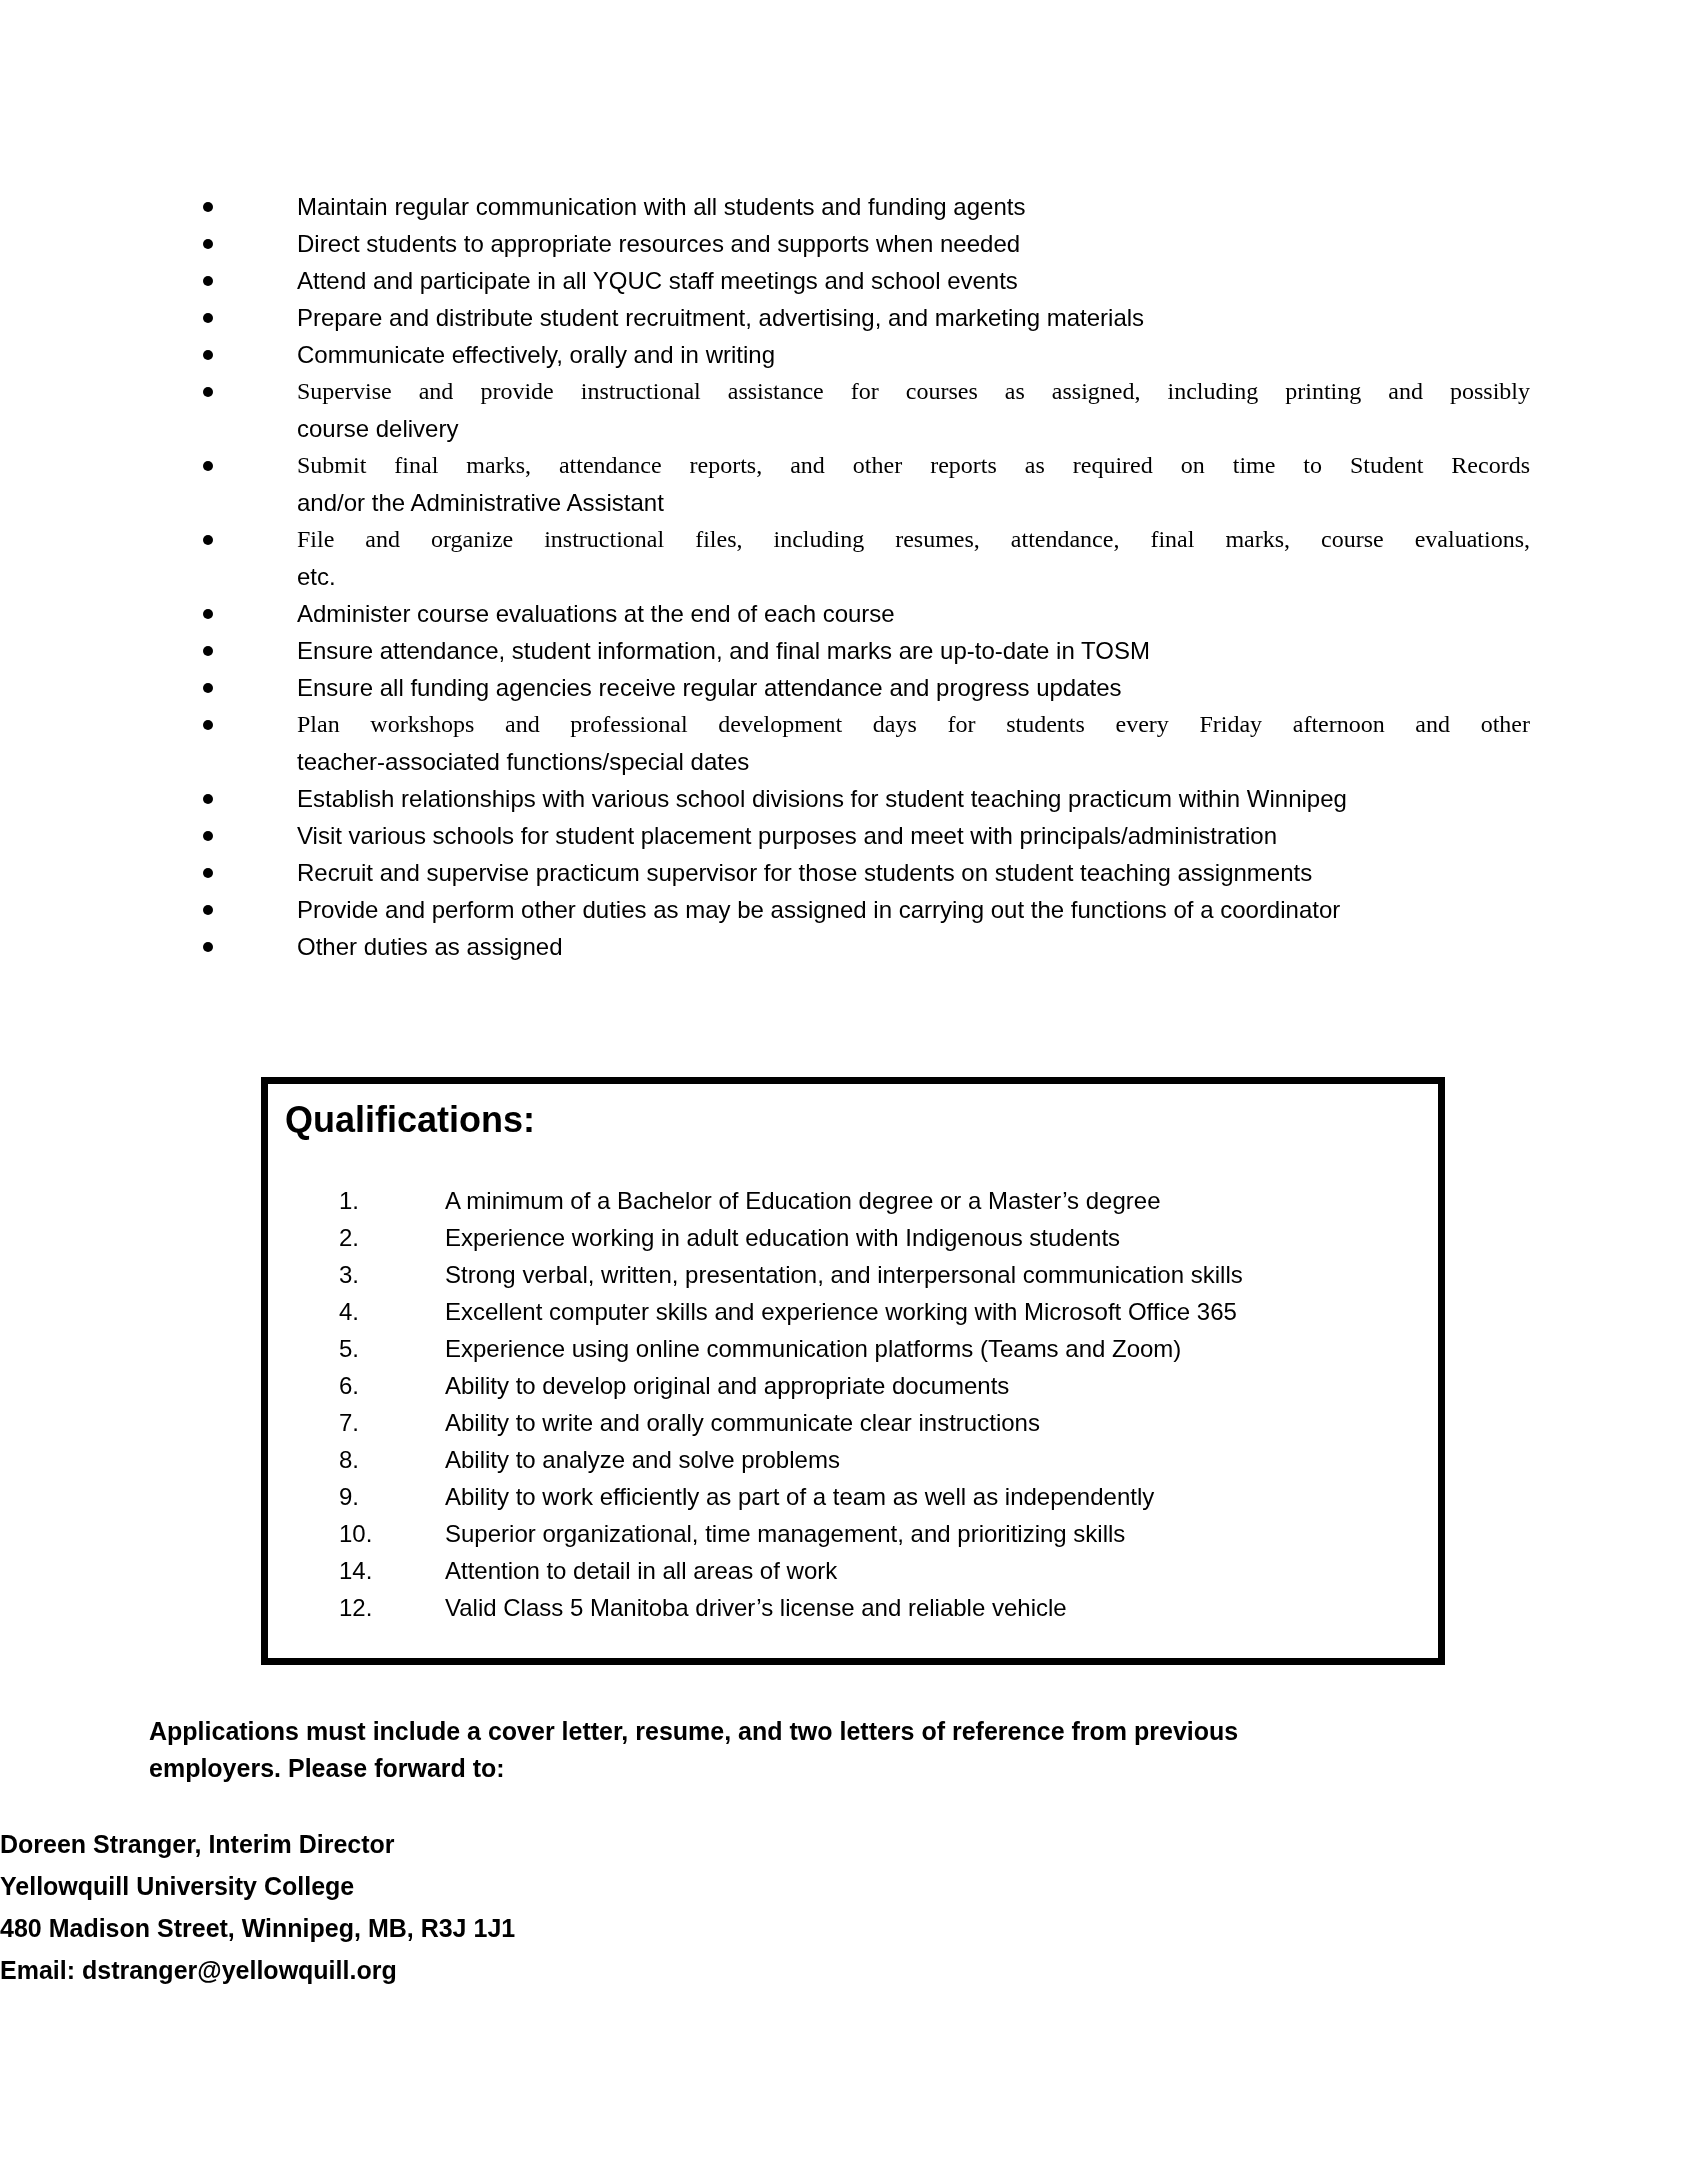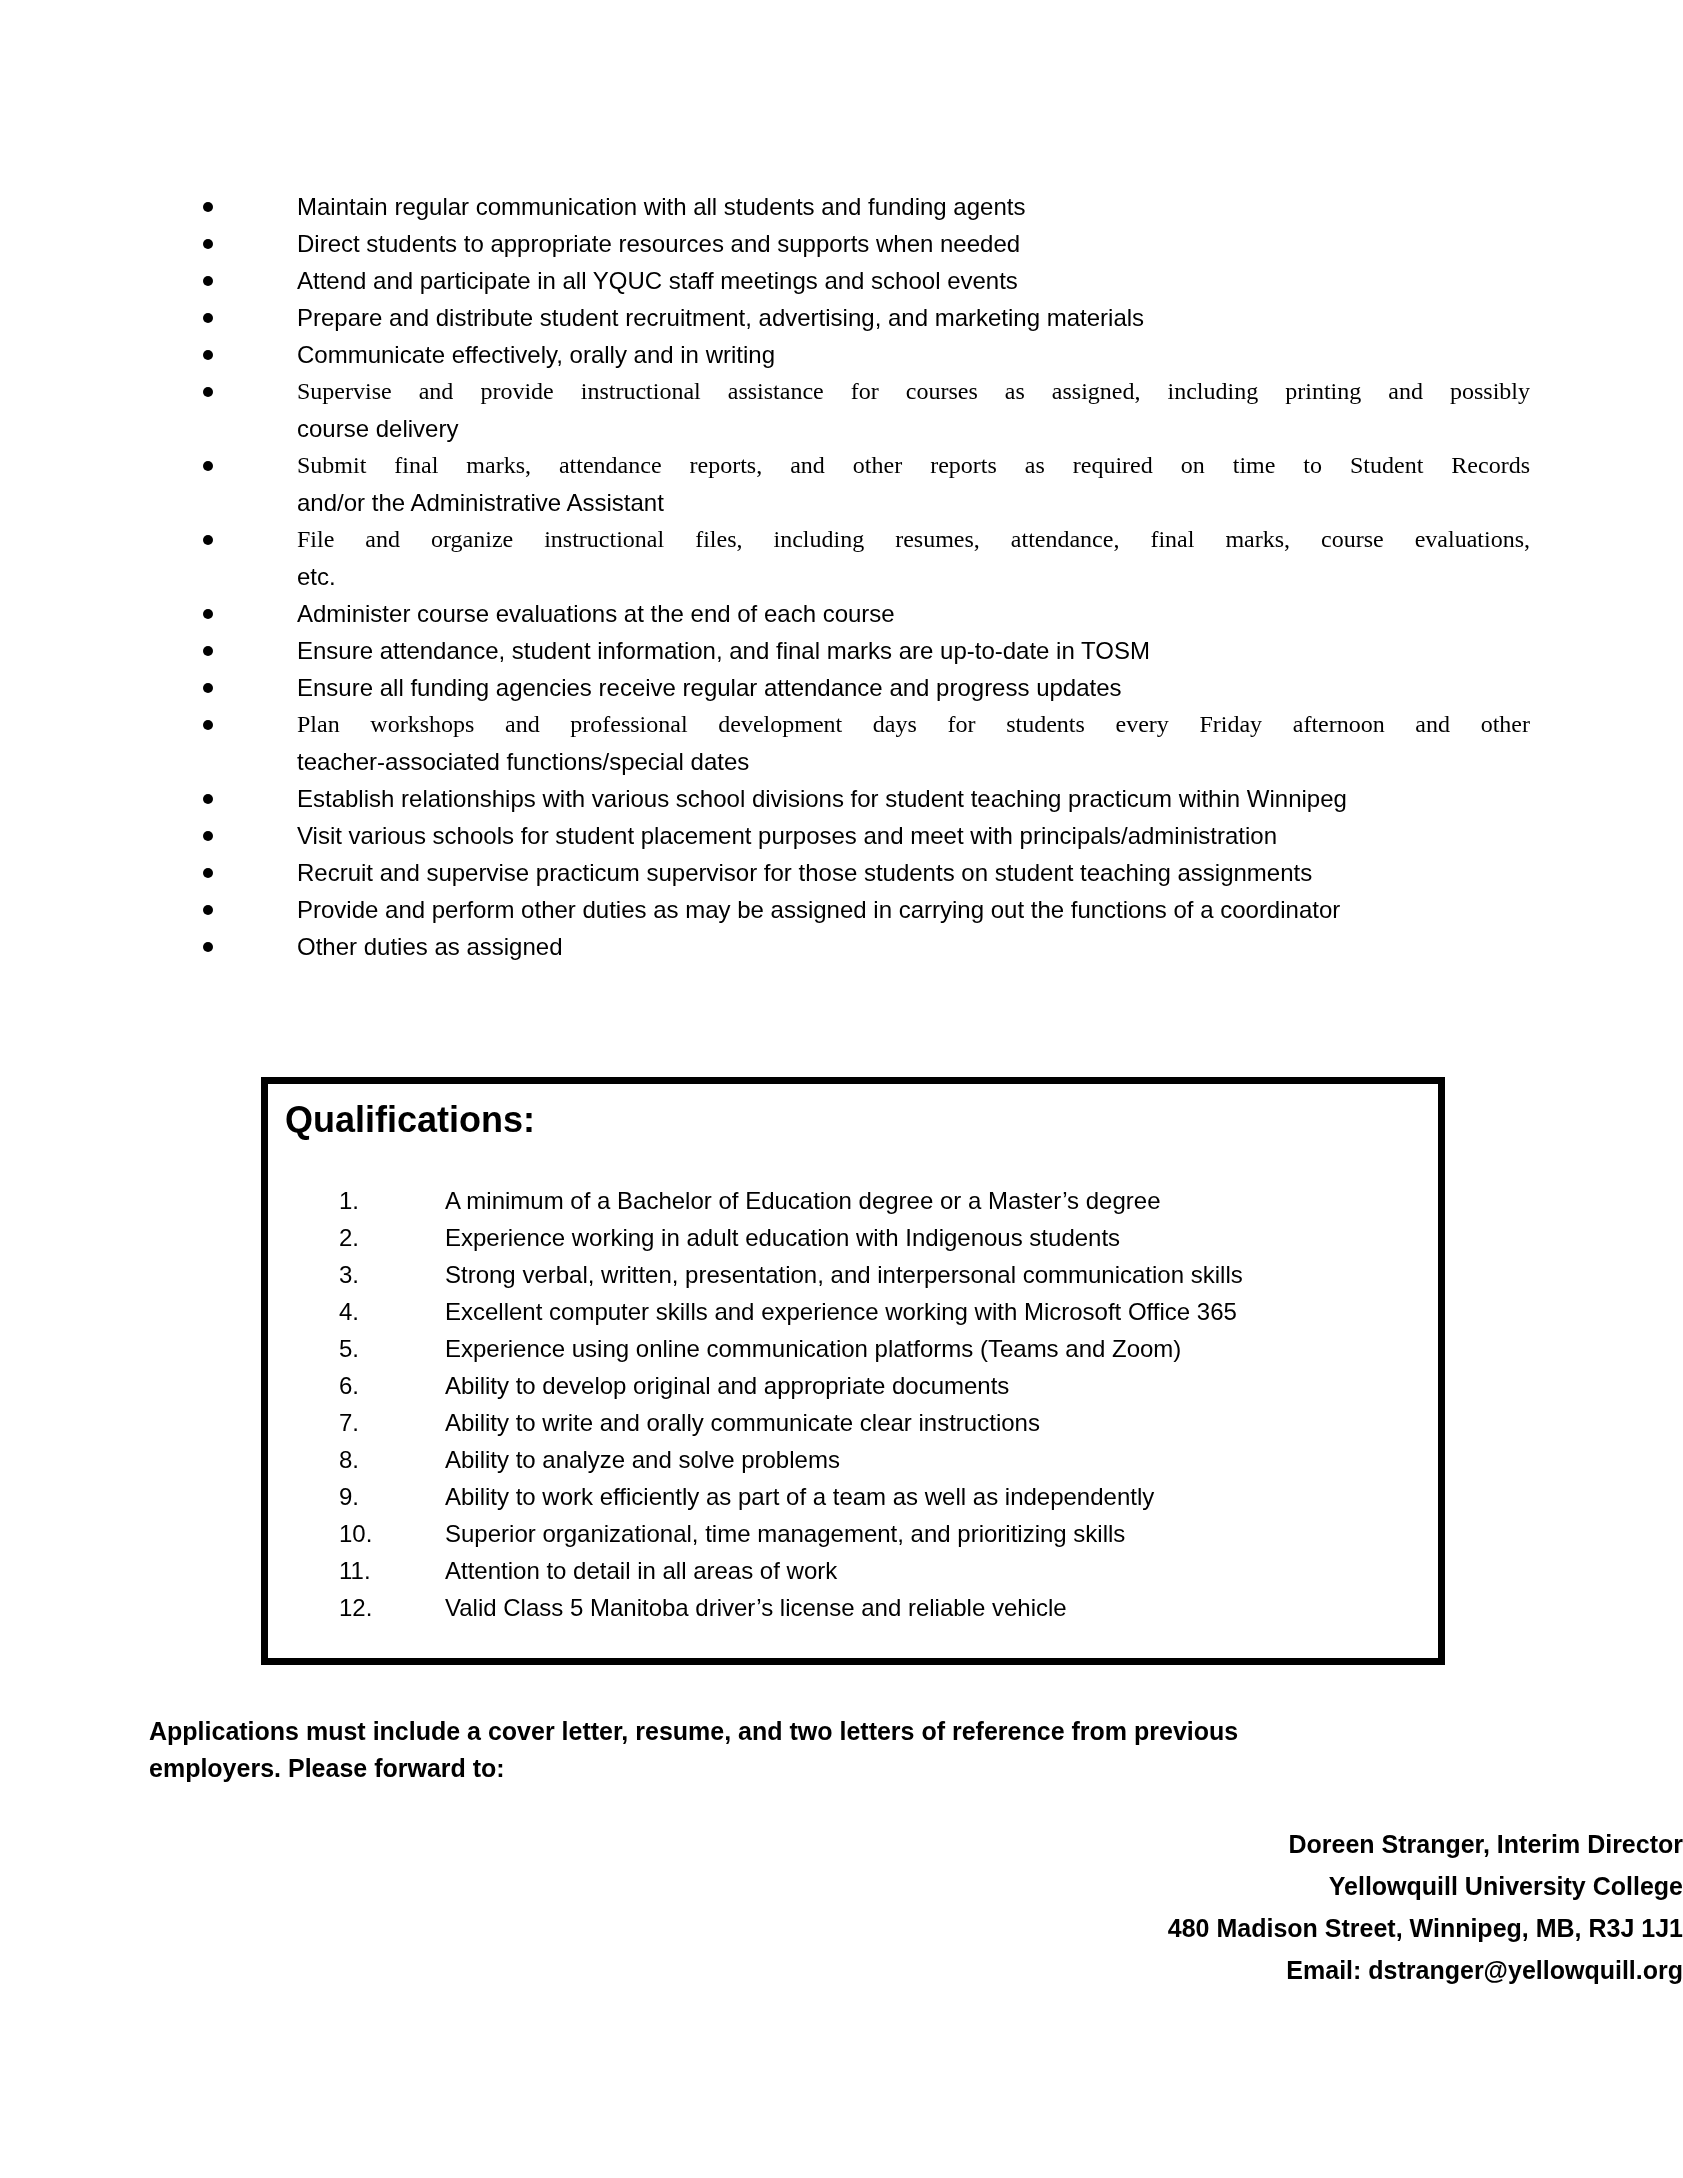--- a/index.html
+++ b/index.html
@@ -76,21 +76,21 @@
     margin-top:48px;
     margin-left:149px;
     width:1386px;
     font-size:25px;
     font-weight:bold;
     line-height:37px;
   }
   .contact{
     margin-top:36px;
     width:1683px;
-    text-align:right;
+    text-align:left;
     font-size:25px;
     font-weight:bold;
     line-height:42px;
   }
 </style>
 </head>
 <body>
 
 <div class="page">
 
@@ -223,21 +223,21 @@
         </li>
         <li class="qual-item">
           <span>9.</span>
           <span>Ability to work efficiently as part of a team as well as independently</span>
         </li>
         <li class="qual-item">
           <span>10.</span>
           <span>Superior organizational, time management, and prioritizing skills</span>
         </li>
         <li class="qual-item">
-          <span>11.</span>
+          <span>14.</span>
           <span>Attention to detail in all areas of work</span>
         </li>
         <li class="qual-item">
           <span>12.</span>
           <span>Valid Class 5 Manitoba driver’s license and reliable vehicle</span>
         </li>
       </ol>
   </div>
 
   <div class="apply-note" id="apply-note">

